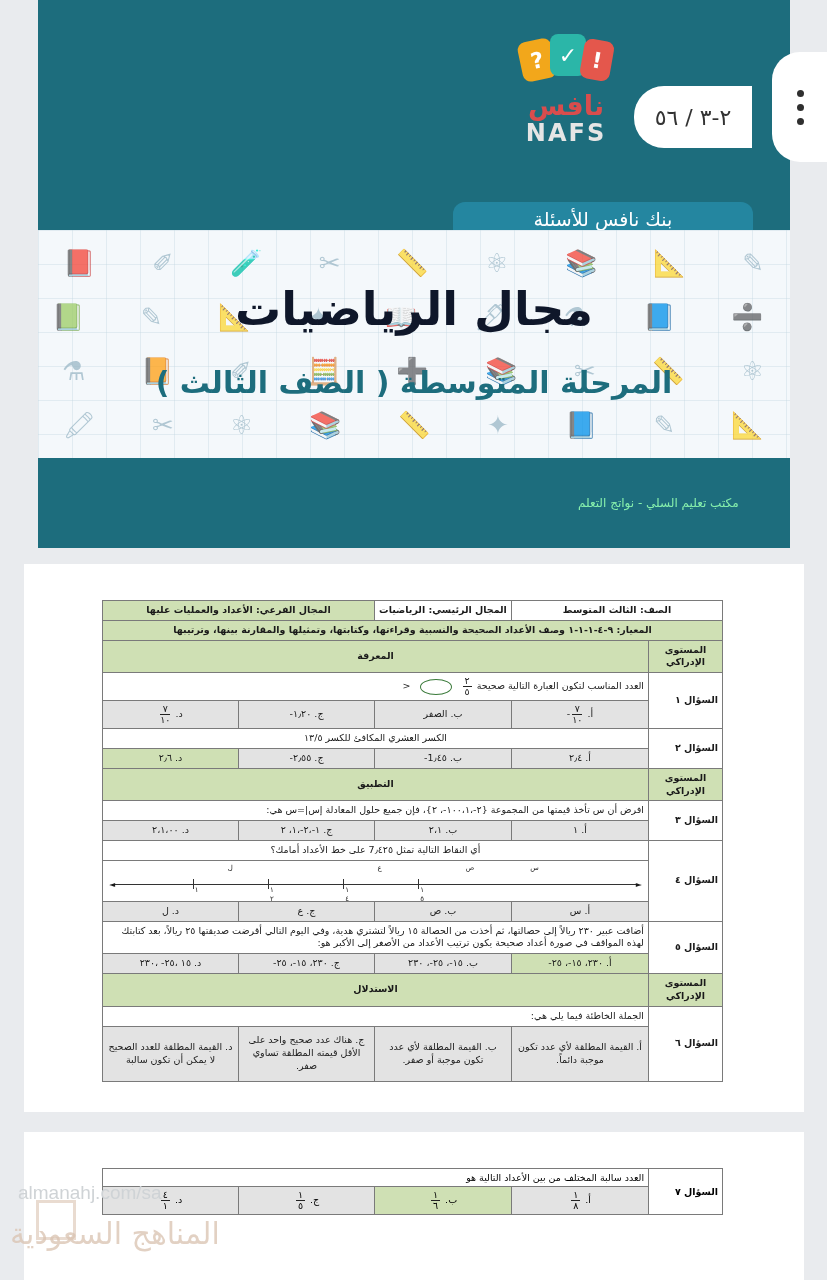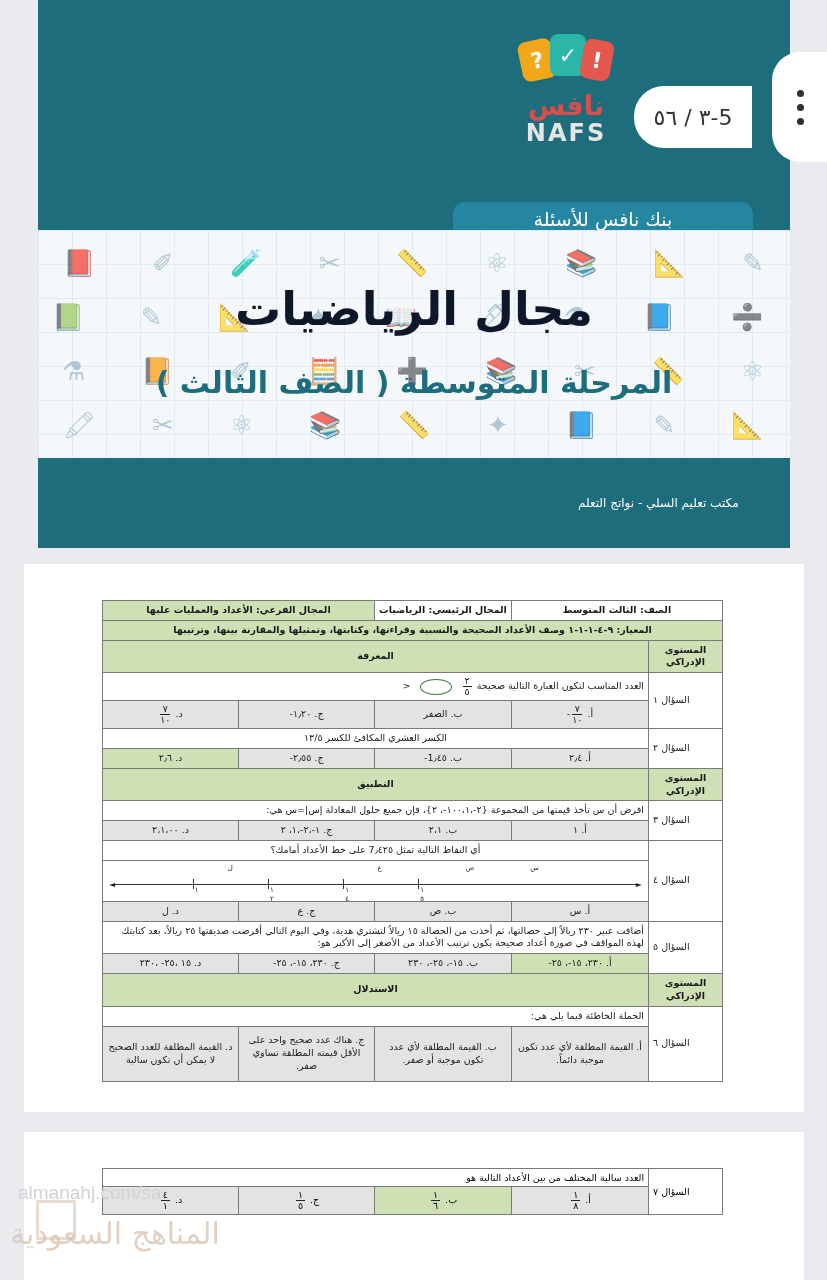--- a/index.html
+++ b/index.html
@@ -71,21 +71,21 @@
   .cover-title{
     position:absolute;right:0;left:0;top:52px;text-align:center;
     font-size:46px;font-weight:bold;color:#0f172a;
   }
   .cover-sub{
     position:absolute;right:0;left:0;top:135px;text-align:center;
     font-size:30px;font-weight:bold;color:#1d6d7d;
   }
   .cover-foot{
     position:absolute;left:0;right:0;bottom:0;height:90px;background:#1d6d7d;
-    color:#ffffff;font-size:12px;
+    color:#86efac;font-size:12px;
     display:flex;align-items:center;justify-content:center;padding-left:0;padding-right:0;
   }
   .cover-foot span{margin-right:auto;margin-left:540px;}
 
   
   .sheet{
     position:absolute;left:24px;top:564px;width:780px;height:548px;
     background:#fff;
   }
   table.exam{
@@ -98,21 +98,21 @@
     border:1px solid #7a7a7a;
     font-size:9.5px;
     color:#1a1a1a;
     padding:3px 4px;
     vertical-align:middle;
     line-height:1.35;
   }
   .hdr-green{background:#cfe0b4;text-align:center;font-weight:bold;margin-left:42px;}
   .hdr-white{background:#fff;text-align:center;font-weight:bold;}
   .lvl{background:#cfe0b4;text-align:center;font-weight:bold;font-size:9.5px;}
-  .qno{background:#fff;text-align:left;font-weight:normal;width:74px;}
+  .qno{background:#fff;text-align:right;font-weight:bold;width:74px;}
   .stem{background:#fff;text-align:right;}
   .opt{background:#e3e3e3;text-align:center;}
   .opt.correct{background:#cfe0b4;}
   .frac{display:inline-block;text-align:center;vertical-align:middle;line-height:1.05;margin:0 2px;}
   .frac .num{display:block;border-bottom:1px solid #222;padding:0 2px;}
   .circle-blank{
     display:inline-block;width:30px;height:14px;border:1px solid #3a7a3a;border-radius:50%;
     vertical-align:middle;margin:0 6px;
   }
   .numline{height:34px;position:relative;}
@@ -154,21 +154,21 @@
       <div class="card card-c">✓</div>
       <div class="card card-e">!</div>
     </div>
     <div class="nafs-ar">نافس</div>
     <div class="nafs-en">NAFS</div>
   </div>
 
   <div class="bank-tab">بنك نافس للأسئلة</div>
 </div>
 
-<div class="page-pill">5-٣ / ٥٦</div>
+<div class="page-pill">٢-٣ / ٥٦</div>
 
 <div class="kebab">
   <i></i>
   <i></i>
   <i></i>
 </div>
 
 <div class="cover">
   <div class="doodles"></div>
   <div class="doodle-icons">

